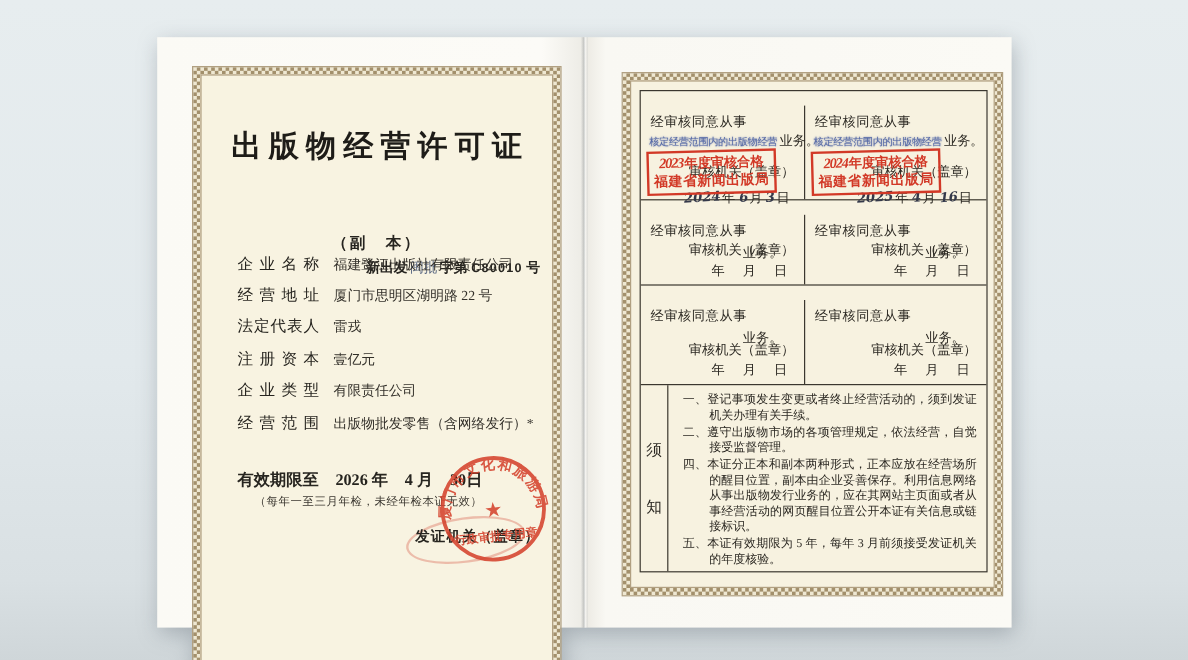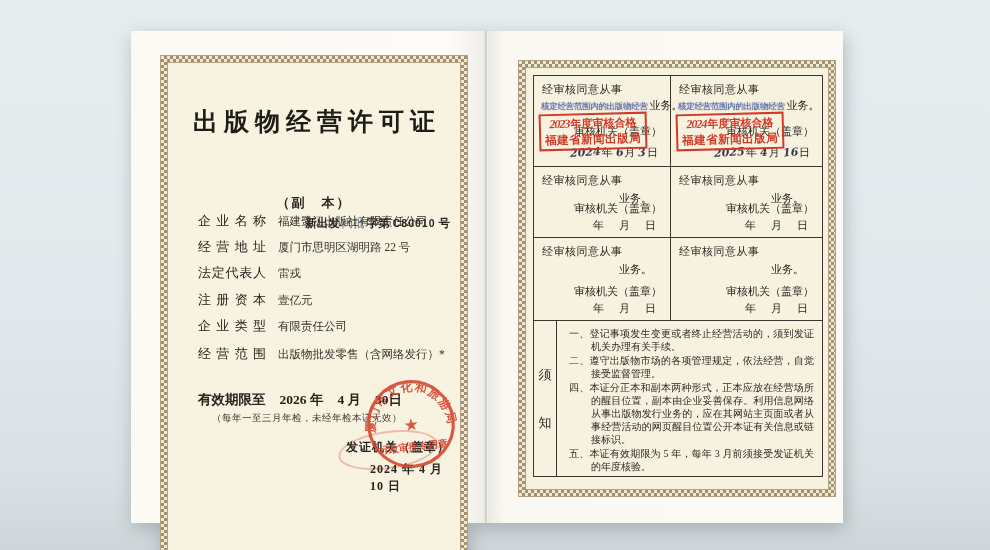--- a/index.html
+++ b/index.html
@@ -44,21 +44,21 @@
   .issue-date{position:absolute;top:398px;left:202px;font-size:12px;font-weight:bold;letter-spacing:1px;}
   .issuer-ghost{position:absolute;top:368px;left:170px;width:96px;height:34px;border-radius:50%;
     border:2px solid rgba(209,62,42,.30);transform:rotate(-8deg);}
   .seal{position:absolute;left:196px;top:314px;width:94px;height:94px;opacity:.88;transform:rotate(-6deg);z-index:4;}
 
   
   .audit-table{position:absolute;left:7px;top:7px;width:290px;height:402px;box-sizing:border-box;
     border:1.5px solid #3b372f;display:flex;flex-direction:column;font-size:11px;color:#2b2822;}
   .arow{display:flex;border-bottom:1px solid #3b372f;}
   .arow.r1{height:92px}.arow.r2{height:71px}.arow.r3{height:84px}
-  .acell{position:relative;box-sizing:border-box;}
+  .acell{position:relative;box-sizing:border-box;margin-top:12px;}
   .acell.c0{width:137px;border-right:1px solid #3b372f;}
   .acell.c1{flex:1;}
   .intro{position:absolute;left:8px;top:6px;letter-spacing:.5px;}
   .scope-line{position:absolute;left:7px;top:22px;white-space:nowrap;}
   .scope{font-size:8.5px;color:#5569a6;text-shadow:0 0 1.5px rgba(85,105,166,.85);letter-spacing:-.3px;}
   .biz-inline{font-size:11px;margin-left:2px;}
   .biz{position:absolute;right:18px;top:24px;}
   .organ-r1{position:absolute;right:8px;top:48px;white-space:nowrap;}
   .date-r1{position:absolute;right:10px;top:69px;white-space:nowrap;letter-spacing:2px;}
   .organ{position:absolute;right:8px;bottom:21px;white-space:nowrap;}
@@ -115,21 +115,20 @@
           <span class="flabel">经营范围</span>
           <span class="fvalue">出版物批发零售（含网络发行）*</span>
         </div>
 
         <div class="validity"><span>有效期限至</span><span class="gap">2026 年</span><span class="gap">4 月</span><span class="gap">30日</span></div>
 
         <div class="annual-note">（每年一至三月年检，未经年检本证无效）</div>
 
         <div class="issuer-ghost"></div>
         <div class="issuer">发证机关（盖章）</div>
-        <div class="issue-date">2024 年 4 月 10 日</div>
 
         <svg class="seal" viewBox="0 0 100 100">
           <circle cx="50" cy="50" r="45" fill="none" stroke="#d5432e" stroke-width="3.4"></circle>
           <defs>
             <path id="sealArc" d="M 13,66 A 39,39 0 1 1 87,66" fill="none"></path>
           </defs>
           <text font-size="12.5" fill="#d5432e" letter-spacing="1.5" font-weight="bold">
             <textPath href="#sealArc" startOffset="50%" text-anchor="middle">厦门市文化和旅游局</textPath>
           </text>
           <text x="50" y="57" font-size="18" text-anchor="middle" fill="#d5432e">★</text>

